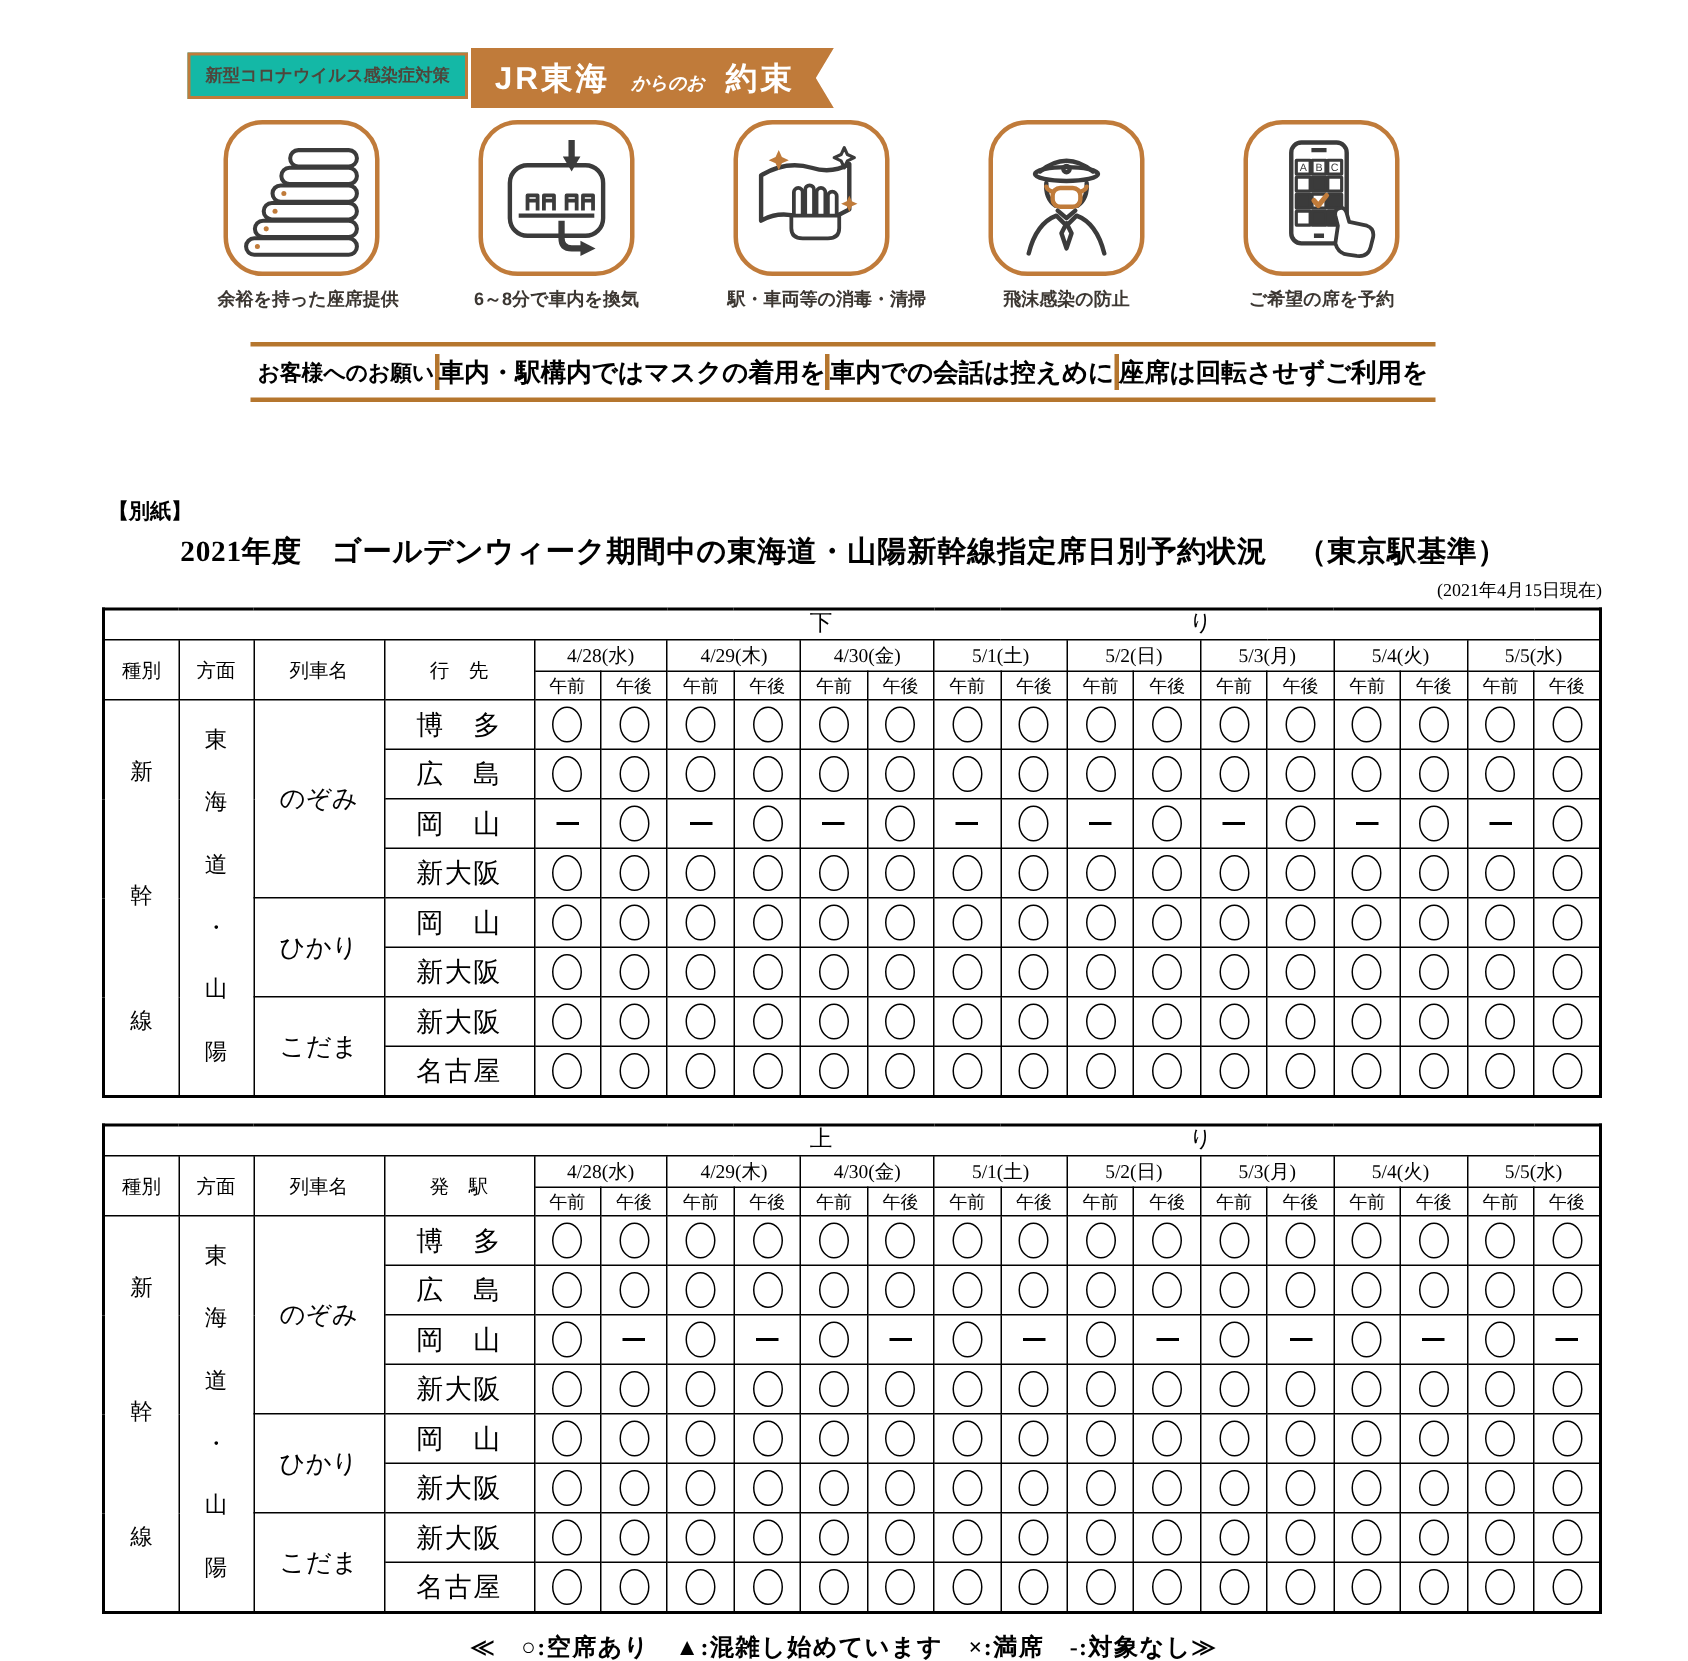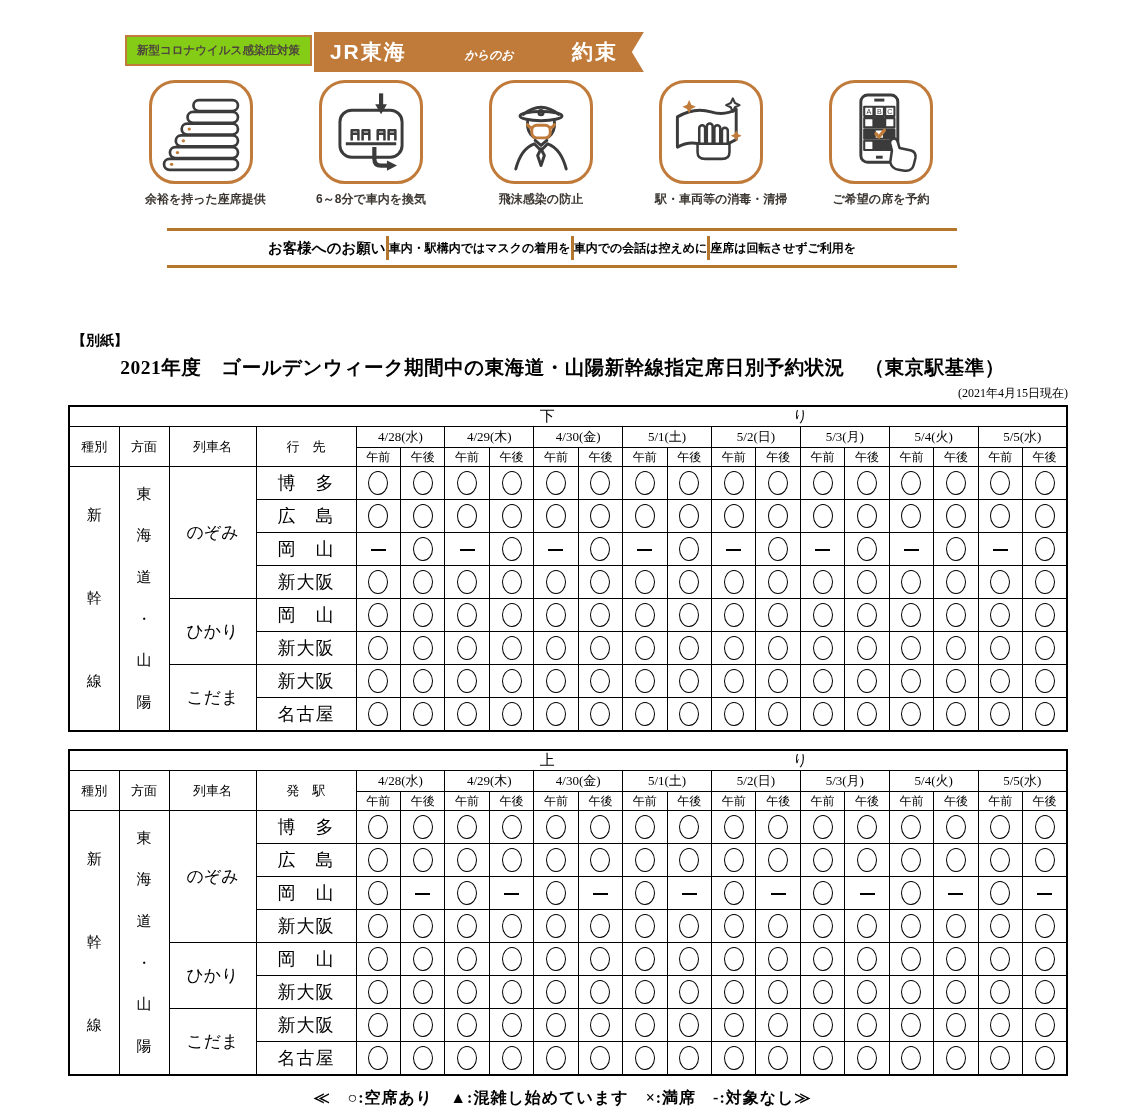--- a/index.html
+++ b/index.html
@@ -1,44 +1,44 @@
 <!DOCTYPE html>
 <html lang="ja"><head>
 <meta charset="utf-8">
 <style>
   html,body{margin:0;padding:0;background:#fff;}
   body{width:1125px;height:1107px;overflow:hidden;color:#000;
        font-family:"Liberation Serif","DejaVu Serif",serif;}
 
   
   .banner-row{display:flex;align-items:flex-start;margin:32px 0 0 125px;}
-  .badge{border:2px solid #c07b3a;background:#84cc16;color:#4e463c;
+  .badge{border:2px solid #c07b3a;background:#14b8a6;color:#4e463c;
          font-family:"Liberation Sans","DejaVu Sans",sans-serif;font-weight:bold;
          font-size:11.5px;padding:6px 10px;margin-top:3px;white-space:nowrap;}
   .ribbon{background:#c07b3a;color:#fff;margin-left:2px;
           font-family:"Liberation Sans","DejaVu Sans",sans-serif;font-weight:bold;
           padding:6px 26px 6px 16px;display:flex;align-items:baseline;white-space:nowrap;
-          clip-path:polygon(0 0,100% 0,calc(100% - 12px) 50%,100% 100%,0 100%);gap:44px;}
+          clip-path:polygon(0 0,100% 0,calc(100% - 12px) 50%,100% 100%,0 100%);}
   .ribbon .lg{font-size:21px;letter-spacing:2px;}
   .ribbon .sm{font-size:12px;margin:0 14px;font-style:italic;}
 
   .icons-row{display:flex;gap:58px;margin:8px 0 0 145px;}
   .icon-card{width:112px;text-align:center;}
   .icon-box{width:104px;height:104px;margin:0 auto;border:3px solid #c07b3a;border-radius:26px;
             display:flex;align-items:center;justify-content:center;background:#fff;box-sizing:border-box;}
   .icon-box svg{width:84px;height:84px;}
   .icon-label{margin-top:7px;font-family:"Liberation Sans","DejaVu Sans",sans-serif;
               font-size:12px;font-weight:bold;color:#3c3732;white-space:nowrap;}
 
   .request-bar{margin:20px 0 0 167px;width:790px;box-sizing:border-box;
                border-top:3px solid #b5762e;border-bottom:3px solid #b5762e;
                display:flex;align-items:center;justify-content:center;padding:5px 0;
                font-family:"Liberation Sans","DejaVu Sans",sans-serif;font-weight:bold;white-space:nowrap;}
   .request-lead{font-size:14.5px;}
-  .request-item{font-size:12px;}
+  .request-item{font-size:17px;}
   .request-divider{width:3px;height:24px;background:#b5762e;}
 
   
   .attachment{margin:64px 0 0 72px;font-size:14px;font-weight:bold;}
   .doc-title{margin:4px 0 0 0;text-align:center;font-size:19.5px;font-weight:bold;letter-spacing:0.5px;}
   .as-of{margin:4px 57px 0 0;text-align:right;font-size:12px;}
 
   .res-table{margin:3px 0 0 68px;border-collapse:collapse;border:2px solid #000;
              table-layout:fixed;width:1000px;}
   .res-table + .res-table{margin-top:17px;}
@@ -109,54 +109,54 @@
             <polygon points="55,17 69,17 62,29" fill="#3b3b3b" stroke="none"></polygon>
     <path d="M54 68 v14 q0 8 8 8 h8" stroke-width="5"></path>
             <polygon points="69,84 69,96 81,90" fill="#3b3b3b" stroke="none"></polygon>
           </svg>
         </div>
         <div class="icon-label">6～8分で車内を換気</div>
       </div>
       <div class="icon-card">
         <div class="icon-box">
           <svg viewBox="0 0 100 100" fill="none" stroke="#3b3b3b" stroke-width="3.5" stroke-linecap="round" stroke-linejoin="round">
-    <path d="M29 29 q21 -17 42 0"></path>
-            <ellipse cx="50" cy="31" rx="25" ry="5.5"></ellipse>
-            <circle cx="50" cy="27" r="2.5"></circle>
-    <path d="M34 38 q-1 12 7 18 M66 38 q1 12 -7 18"></path>
-    <g stroke="#c07b3a">
-              <rect x="39" y="42" width="22" height="15" rx="6"></rect>
-              <path d="M39 45 q-4 -1 -5 -4 M61 45 q4 -1 5 -4"></path>
-            </g>
-    <path d="M43 60 l7 6 7 -6"></path>
-    <path d="M20 94 q6 -24 22 -30 l8 8 8 -8 q16 6 22 30"></path>
-    <path d="M50 70 l-4 8 4 12 4 -12 z"></path>
-          </svg>
-        </div>
-        <div class="icon-label">飛沫感染の防止</div>
-      </div>
-      <div class="icon-card">
-        <div class="icon-box">
-          <svg viewBox="0 0 100 100" fill="none" stroke="#3b3b3b" stroke-width="3.5" stroke-linecap="round" stroke-linejoin="round">
     <path d="M10 32 q20 -12 40 -6 q16 5 30 -3 v36 q-20 12 -40 6 q-16 -5 -30 3 z"></path>
     <g stroke-width="3" fill="#fff">
               <rect x="36" y="42" width="7" height="24" rx="3.5"></rect>
               <rect x="45" y="40" width="7" height="26" rx="3.5"></rect>
     <rect x="54" y="42" width="7" height="24" rx="3.5"></rect>
               <rect x="63" y="45" width="7" height="21" rx="3.5"></rect>
     <path d="M34 64 h38 v10 q0 8 -9 8 h-20 q-9 0 -9 -8 z"></path>
             </g>
     <g fill="#c07b3a" stroke="none">
               <path d="M24 12 l2.5 5.5 5.5 2.5 -5.5 2.5 -2.5 5.5 -2.5 -5.5 -5.5 -2.5 5.5 -2.5 z"></path>
     <path d="M80 48 l2 4.5 4.5 2 -4.5 2 -2 4.5 -2 -4.5 -4.5 -2 4.5 -2 z"></path>
             </g>
     <path d="M76 10 l2.5 5.5 5.5 2.5 -5.5 2.5 -2.5 5.5 -2.5 -5.5 -5.5 -2.5 5.5 -2.5 z" stroke-width="2.5"></path>
           </svg>
         </div>
         <div class="icon-label">駅・車両等の消毒・清掃</div>
+      </div>
+      <div class="icon-card">
+        <div class="icon-box">
+          <svg viewBox="0 0 100 100" fill="none" stroke="#3b3b3b" stroke-width="3.5" stroke-linecap="round" stroke-linejoin="round">
+    <path d="M29 29 q21 -17 42 0"></path>
+            <ellipse cx="50" cy="31" rx="25" ry="5.5"></ellipse>
+            <circle cx="50" cy="27" r="2.5"></circle>
+    <path d="M34 38 q-1 12 7 18 M66 38 q1 12 -7 18"></path>
+    <g stroke="#c07b3a">
+              <rect x="39" y="42" width="22" height="15" rx="6"></rect>
+              <path d="M39 45 q-4 -1 -5 -4 M61 45 q4 -1 5 -4"></path>
+            </g>
+    <path d="M43 60 l7 6 7 -6"></path>
+    <path d="M20 94 q6 -24 22 -30 l8 8 8 -8 q16 6 22 30"></path>
+    <path d="M50 70 l-4 8 4 12 4 -12 z"></path>
+          </svg>
+        </div>
+        <div class="icon-label">飛沫感染の防止</div>
       </div>
       <div class="icon-card">
         <div class="icon-box">
           <svg viewBox="0 0 100 100" fill="none" stroke="#3b3b3b" stroke-width="3.5" stroke-linejoin="round">
     <rect x="26" y="6" width="44" height="80" rx="8"></rect>
             <line x1="42" y1="12" x2="54" y2="12"></line>
             <line x1="44" y1="80" x2="52" y2="80"></line>
     <g stroke-width="2.5">
       <rect x="30" y="20" width="11" height="11" fill="#fff"></rect>
               <rect x="42.5" y="20" width="11" height="11" fill="#fff"></rect>

